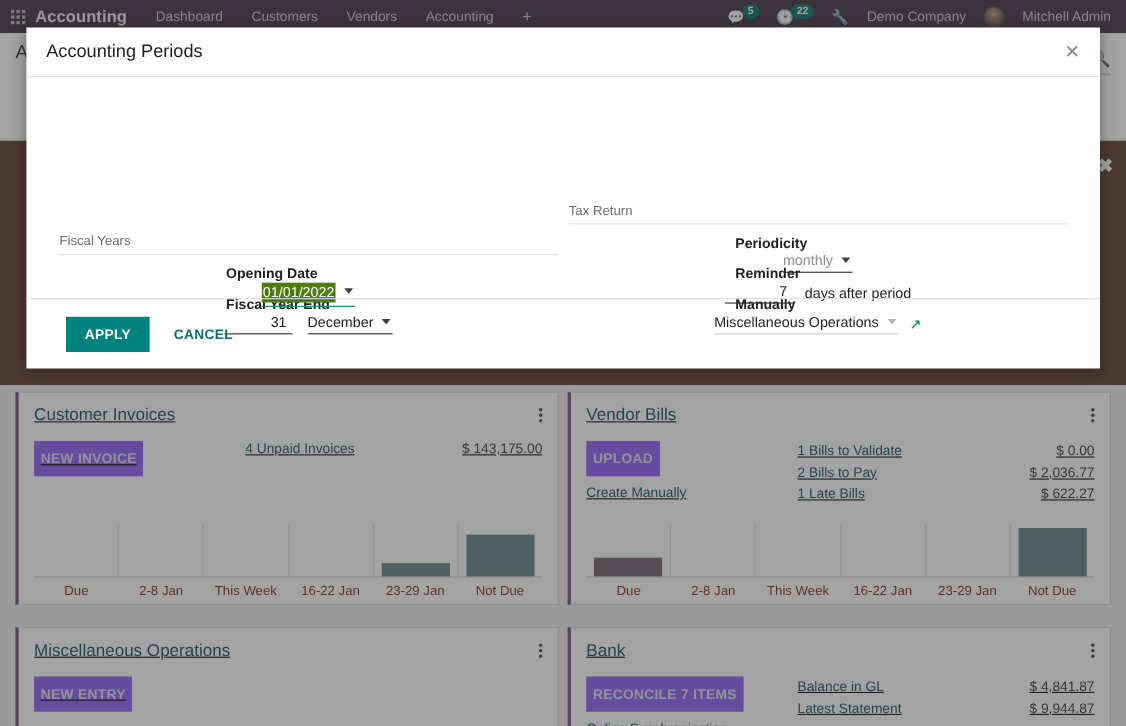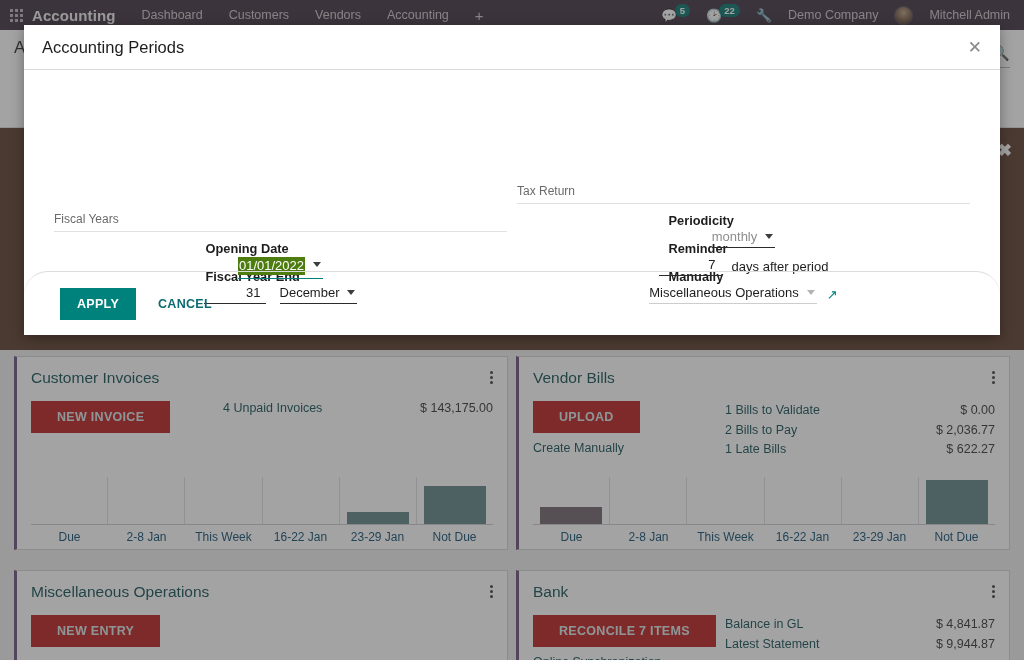--- a/index.html
+++ b/index.html
@@ -65,53 +65,53 @@
     position: absolute; top: 128px; left: 0; width: 1024px; height: 222px;
     background: #5a3a28;
   }
   .band-x {
     position: absolute; right: 12px; top: 142px; color: #ffffff;
     font-size: 17px; font-weight: 700; line-height: 1;
   }
 
   
   .cards { position: absolute; top: 356px; left: 0; width: 1024px; padding: 0 14px; }
-  .card-row { display: flex; gap: 8px; margin-bottom: 20px; }
+  .card-row { display: flex; gap: 8px; margin-bottom: 20px; text-decoration: underline; }
   .card {
     position: relative; flex: 1; background: #ffffff;
     border: 1px solid #d6d3d6; border-left: 3px solid #6b4c7a;
     min-height: 194px; padding: 12px 14px 0 14px;
   }
   .card.short { min-height: 95px; }
   .card-head { display: flex; align-items: flex-start; }
   .card-title { font-size: 15.5px; color: #0f4c52; font-weight: 400; }
   .kebab { margin-left: auto; color: #3a3a3a; font-size: 14px; line-height: .8; letter-spacing: 0; }
   .kebab span { display: block; width: 3px; height: 3px; background: #3a3a3a; border-radius: 50%; margin: 2px 0; }
 
   .card-body { display: flex; margin-top: 14px; }
   .btn-primary {
-    background: #b91c1c; color: #d8e5e6; border: 0;
+    background: #8b5cf6; color: #d8e5e6; border: 0;
     font-size: 12.5px; font-weight: 700; letter-spacing: .3px;
-    padding: 9px 26px; cursor: pointer; align-self: flex-start;
+    padding: 9px 6px; cursor: pointer; align-self: flex-start;
   }
   .link-muted { font-size: 12.5px; color: #0f4c52; margin-top: 8px; display: block; }
   .stats { margin-left: auto; text-align: right; min-width: 270px; }
   .stat-row { display: flex; justify-content: space-between; font-size: 12.5px; color: #0f4c52; line-height: 19.5px; }
   .stat-row .amt { color: #303030; margin-left: 24px; }
   .stat-single { display: flex; justify-content: space-between; font-size: 12.5px; color: #303030; }
   .stat-single .lbl { color: #0f4c52; }
 
   
   .chart { position: absolute; left: 14px; right: 14px; bottom: 0; height: 72px; }
   .chart-plot { position: relative; height: 48px; border-bottom: 1px solid #ccc9cc; display: flex; }
   .chart-col { flex: 1; position: relative; border-right: 1px solid #e0dde0; display: flex; align-items: flex-end; }
   .chart-col:last-child { border-right: 0; }
   .bar { width: 82%; margin: 0 auto; display: block; }
   .chart-labels { display: flex; }
-  .chart-labels div { flex: 1; text-align: center; font-size: 12px; color: #0c4a6e; padding-top: 5px; }
+  .chart-labels div { flex: 1; text-align: center; font-size: 12px; color: #7f1d1d; padding-top: 5px; }
 
   
   .overlay { position: absolute; inset: 0; background: rgba(60,60,60,0.47); }
 
   
   .modal {
     position: absolute; top: 25px; left: 24px; width: 976px; height: 310px;
     background: #ffffff; box-shadow: 0 3px 12px rgba(0,0,0,.35);
   }
   .modal-head {
@@ -159,21 +159,21 @@
     background: transparent; outline: none; padding: 1px 5px 3px 0;
     font-family: "Liberation Sans", sans-serif;
   }
   .month-box { flex: 1; position: relative; margin-left: 14px; }
   .suffix { font-size: 13px; color: #1d1d1d; margin-left: 11px; }
   .ext-link { margin-left: 10px; color: #00827c; font-size: 13px; cursor: pointer; }
   .journal-line { border-bottom: 1px solid #cfcccf; }
 
   .modal-foot {
     position: absolute; left: 0; bottom: 0; width: 100%; height: 64px;
-    border-top: 1px solid #dedbde; display: flex; align-items: center; padding: 0 36px; border-radius: 24px;
+    border-top: 1px solid #dedbde; display: flex; align-items: center; padding: 0 36px;
   }
   .btn-apply {
     background: #00827c; color: #ffffff; border: 0; font-size: 12.5px;
     font-weight: 700; letter-spacing: .3px; padding: 9px 17px; cursor: pointer;
     font-family: "Liberation Sans", sans-serif;
   }
   .btn-cancel {
     background: none; border: 0; color: #0c6b72; font-size: 12.5px;
     font-weight: 700; letter-spacing: .3px; padding: 9px 12px; margin-left: 10px;
     cursor: pointer; font-family: "Liberation Sans", sans-serif;

